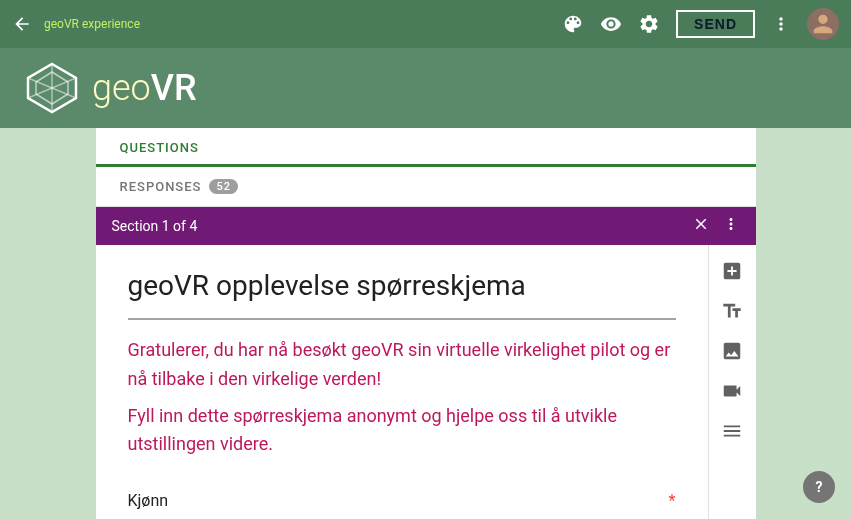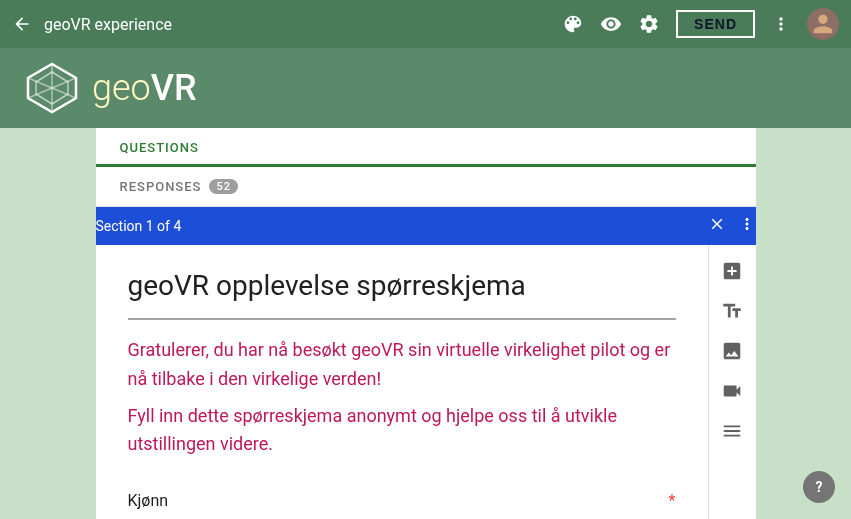--- a/index.html
+++ b/index.html
@@ -15,22 +15,22 @@
       gap: 12px;
     }
     .topbar-back {
       color: white;
       font-size: 20px;
       cursor: pointer;
       display: flex;
       align-items: center;
     }
     .topbar-title {
-      color: #ffffff;
-      font-size: 16px;
+      color: #bef264;
+      font-size: 12px;
       flex: 1;
     }
     .topbar-icons {
       display: flex;
       align-items: center;
       gap: 16px;
     }
     .topbar-icon {
       color: white;
       font-size: 20px;
@@ -132,23 +132,23 @@
     .tab-badge {
       background: #9e9e9e;
       color: white;
       border-radius: 10px;
       padding: 1px 7px;
       font-size: 11px;
     }
 
     
     .section-header {
-      background: #1d4ed8;
-      color: white;
-      padding: 8px 0;
+      background: #701a75;
+      color: white;
+      padding: 8px 16px;
       font-size: 14px;
       display: flex;
       align-items: center;
       justify-content: space-between;
     }
     .section-header-left { display: flex; align-items: center; }
     .section-header-icons { display: flex; gap: 12px; align-items: center; }
     .section-header-icon { color: white; cursor: pointer; font-size: 16px; }
 
     

